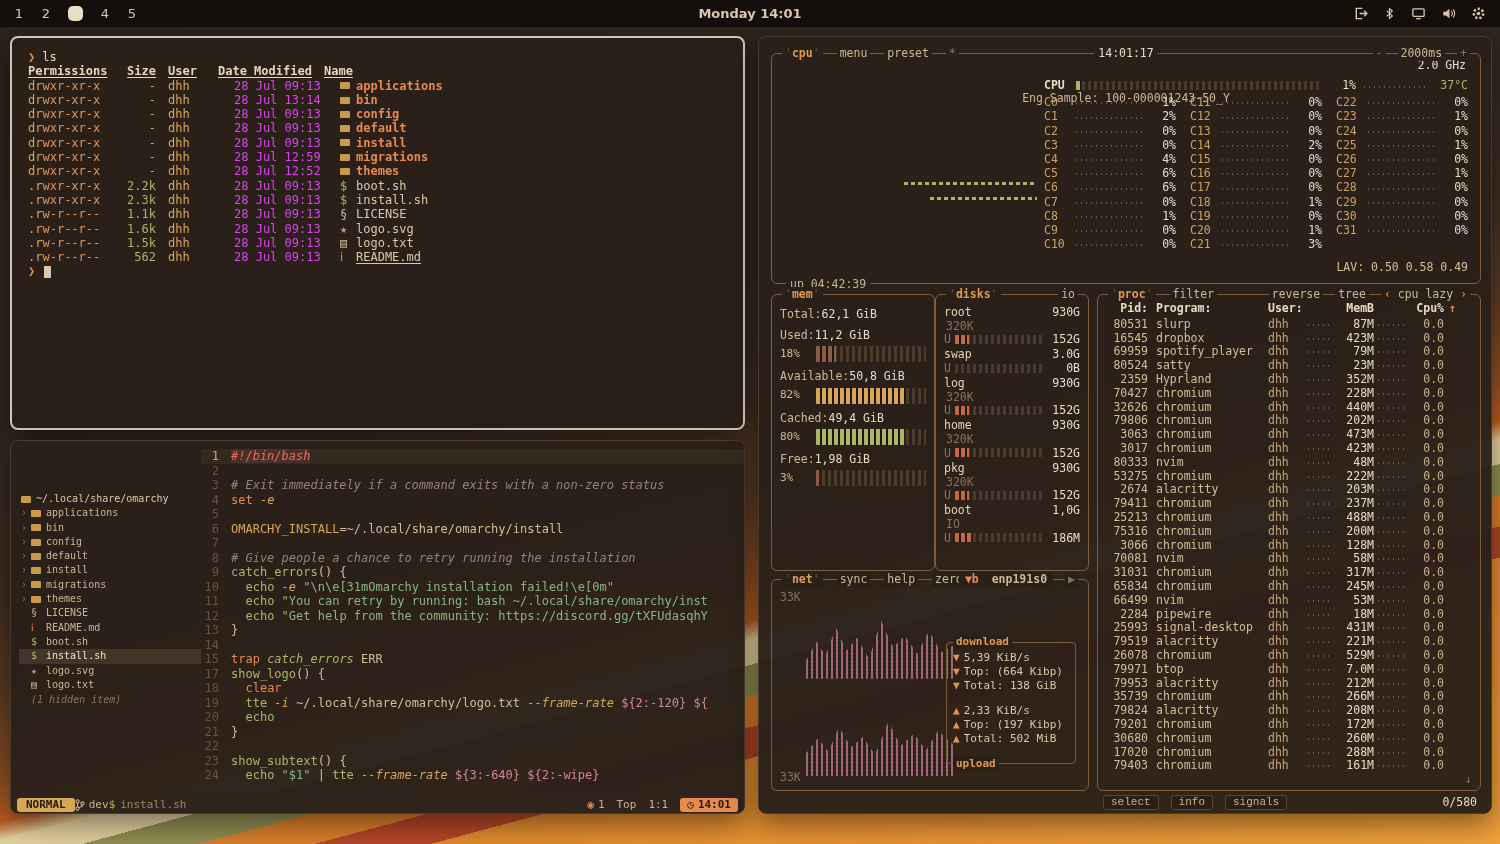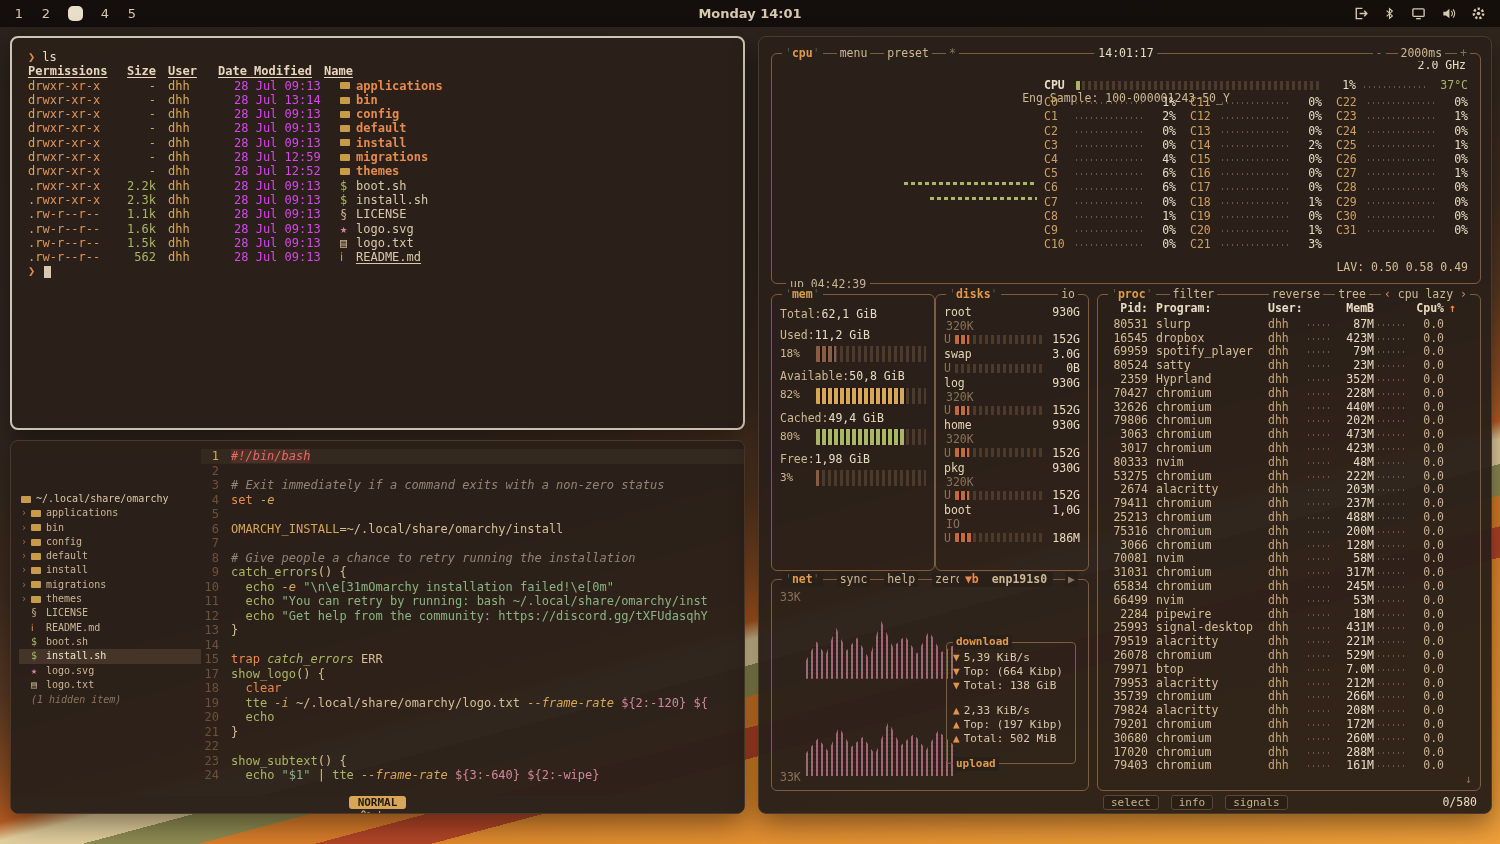--- a/index.html
+++ b/index.html
@@ -96,21 +96,21 @@
   .tk-cm{color:#928374;font-style:italic;}
   .tk-kw{color:var(--orange);}
   .tk-fl{color:var(--yellow);font-style:italic;}
   .tk-var{color:var(--yellow);}
   .tk-op,.tk-path,.tk-txt{color:var(--fg);}
   .tk-fn{color:var(--green);}
   .tk-fni{color:var(--green);font-style:italic;}
   .tk-str{color:var(--aqua);}
   .tk-vr{color:var(--pink);}
   .statusbar{position:absolute;left:0;right:0;bottom:0;height:17px;background:#2e241c;display:flex;align-items:center;
-    font-size:11px;padding:0 6px;color:#c9b28e;flex-direction:column;}
+    font-size:11px;padding:0 6px;color:#c9b28e;}
   .mode-pill{background:var(--yellow);color:#241a12;font-weight:bold;padding:0 9px;border-radius:3px;height:14px;display:flex;align-items:center;}
   .branch{display:flex;align-items:center;gap:4px;}
   .sb-file{color:#a08868;display:flex;gap:5px;}
   .sb-file .dollar{color:var(--green);}
   .sb-right{margin-left:auto;display:flex;align-items:center;gap:12px;}
   .harpoon{color:var(--orange);display:flex;gap:4px;align-items:center;}
   .harpoon .num{color:#c9b28e;}
   .time-pill{background:var(--orange);color:#241a12;font-weight:bold;padding:0 7px;border-radius:3px;height:14px;display:flex;align-items:center;gap:4px;}
   
   .bt{position:relative;width:100%;height:100%;font-size:11.5px;line-height:14.2px;}
@@ -192,21 +192,21 @@
   .pc-dots1{flex:1;height:9px;margin:0 2px;}
   .pc-mem{width:42px;text-align:right;flex:none;color:var(--fg-bright);}
   .pc-dots2{width:32px;height:9px;margin:0 2px;flex:none;}
   .pc-cpu{width:34px;text-align:right;flex:none;color:#c9b28e;}
   .proc-colhead .pc-user,.proc-colhead .pc-mem,.proc-colhead .pc-cpu,.proc-colhead .pc-pid,.proc-colhead .pc-prog{color:var(--fg-bright);}
   .proc-sort{position:absolute;right:24px;top:6px;color:var(--orange);font-weight:bold;}
   .proc-scroll{position:absolute;right:8px;bottom:4px;color:var(--dim);}
   .proc-mode::before{content:"‹ ";color:var(--orange);}
   .proc-mode::after{content:" ›";color:var(--orange);}
   .bt-footer{position:absolute;left:344px;right:14px;top:757px;height:17px;display:flex;align-items:center;gap:12px;}
-  .chip{border:1px solid #5a4636;border-radius:3px;padding:0 7px;color:#c9b28e;font-size:11px;line-height:13px;background:rgba(20,14,10,0.25);}
+  .chip{border:1px solid #5a4636;border-radius:3px;padding:0 7px;color:#c9b28e;font-size:11px;line-height:13px;background:rgba(20,14,10,0.25);font-family:Liberation Mono, monospace;}
   .bt-count{margin-left:auto;color:var(--fg-bright);}
   .iface{color:#cdb891;font-weight:bold;}
   .iface .pfx{color:var(--orange);}
 </style>
 </head>
 <body>
 
 <div class="screen">
   <div class="wallpaper"></div>
 

